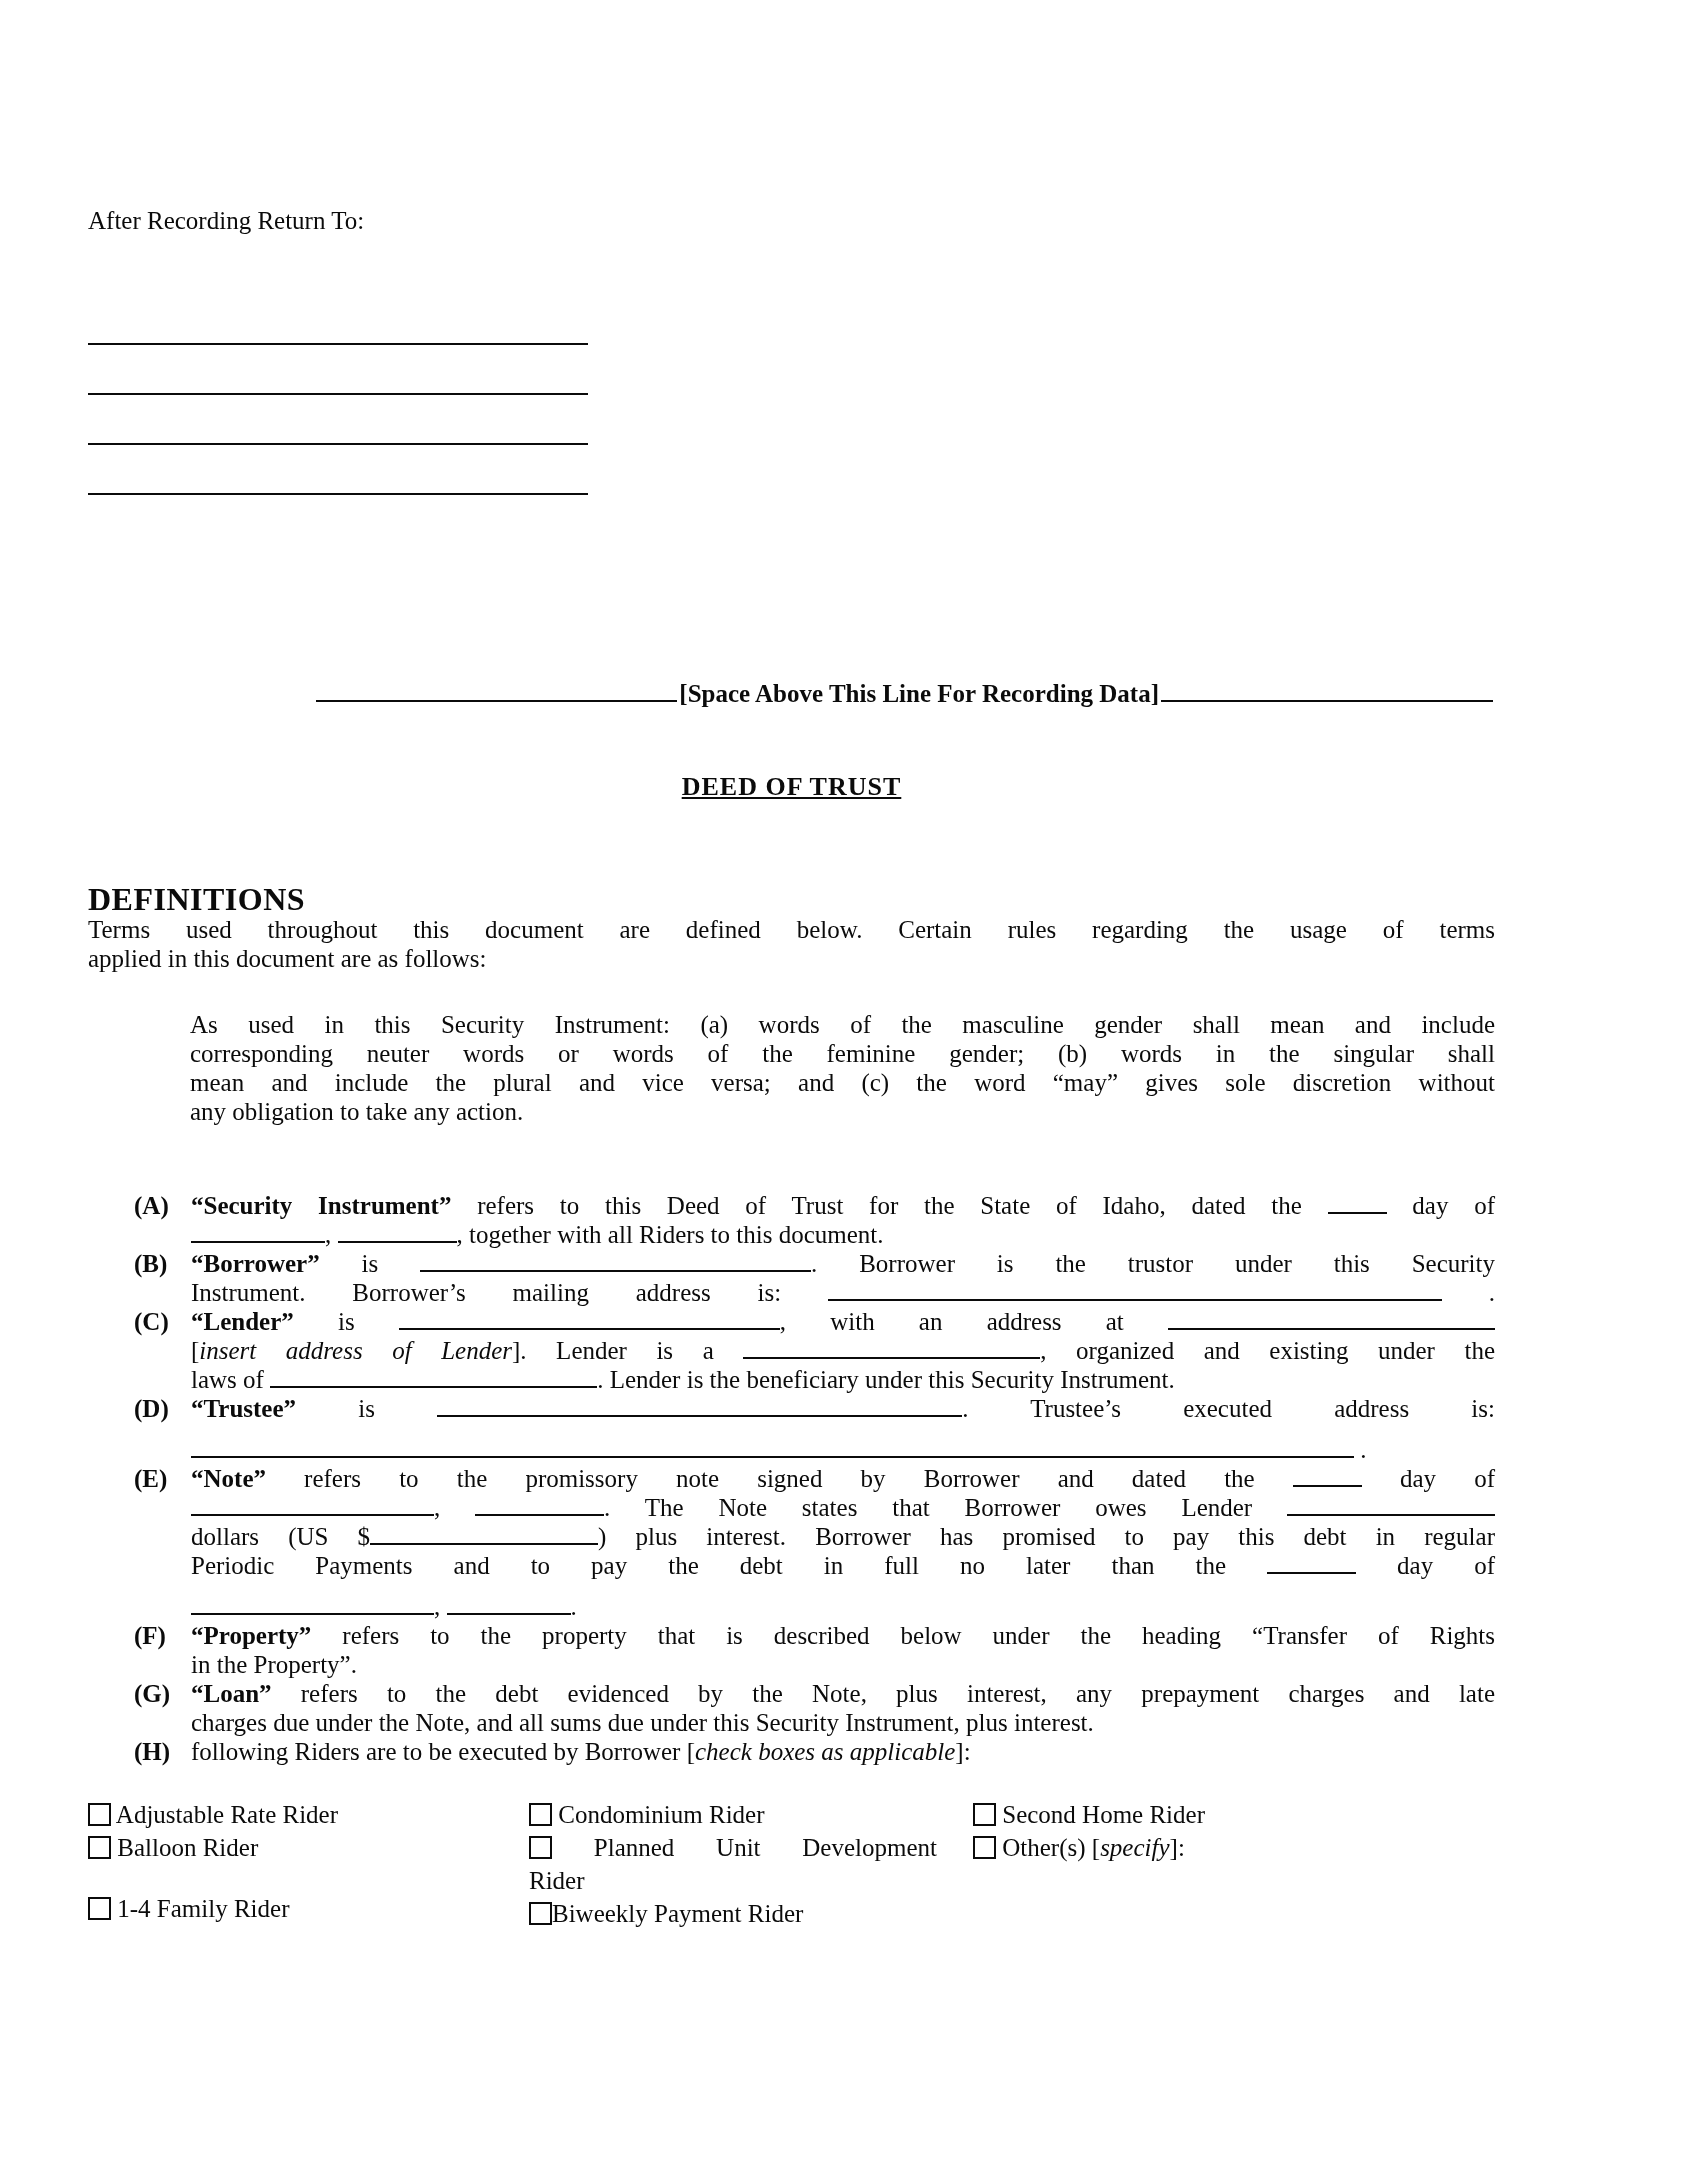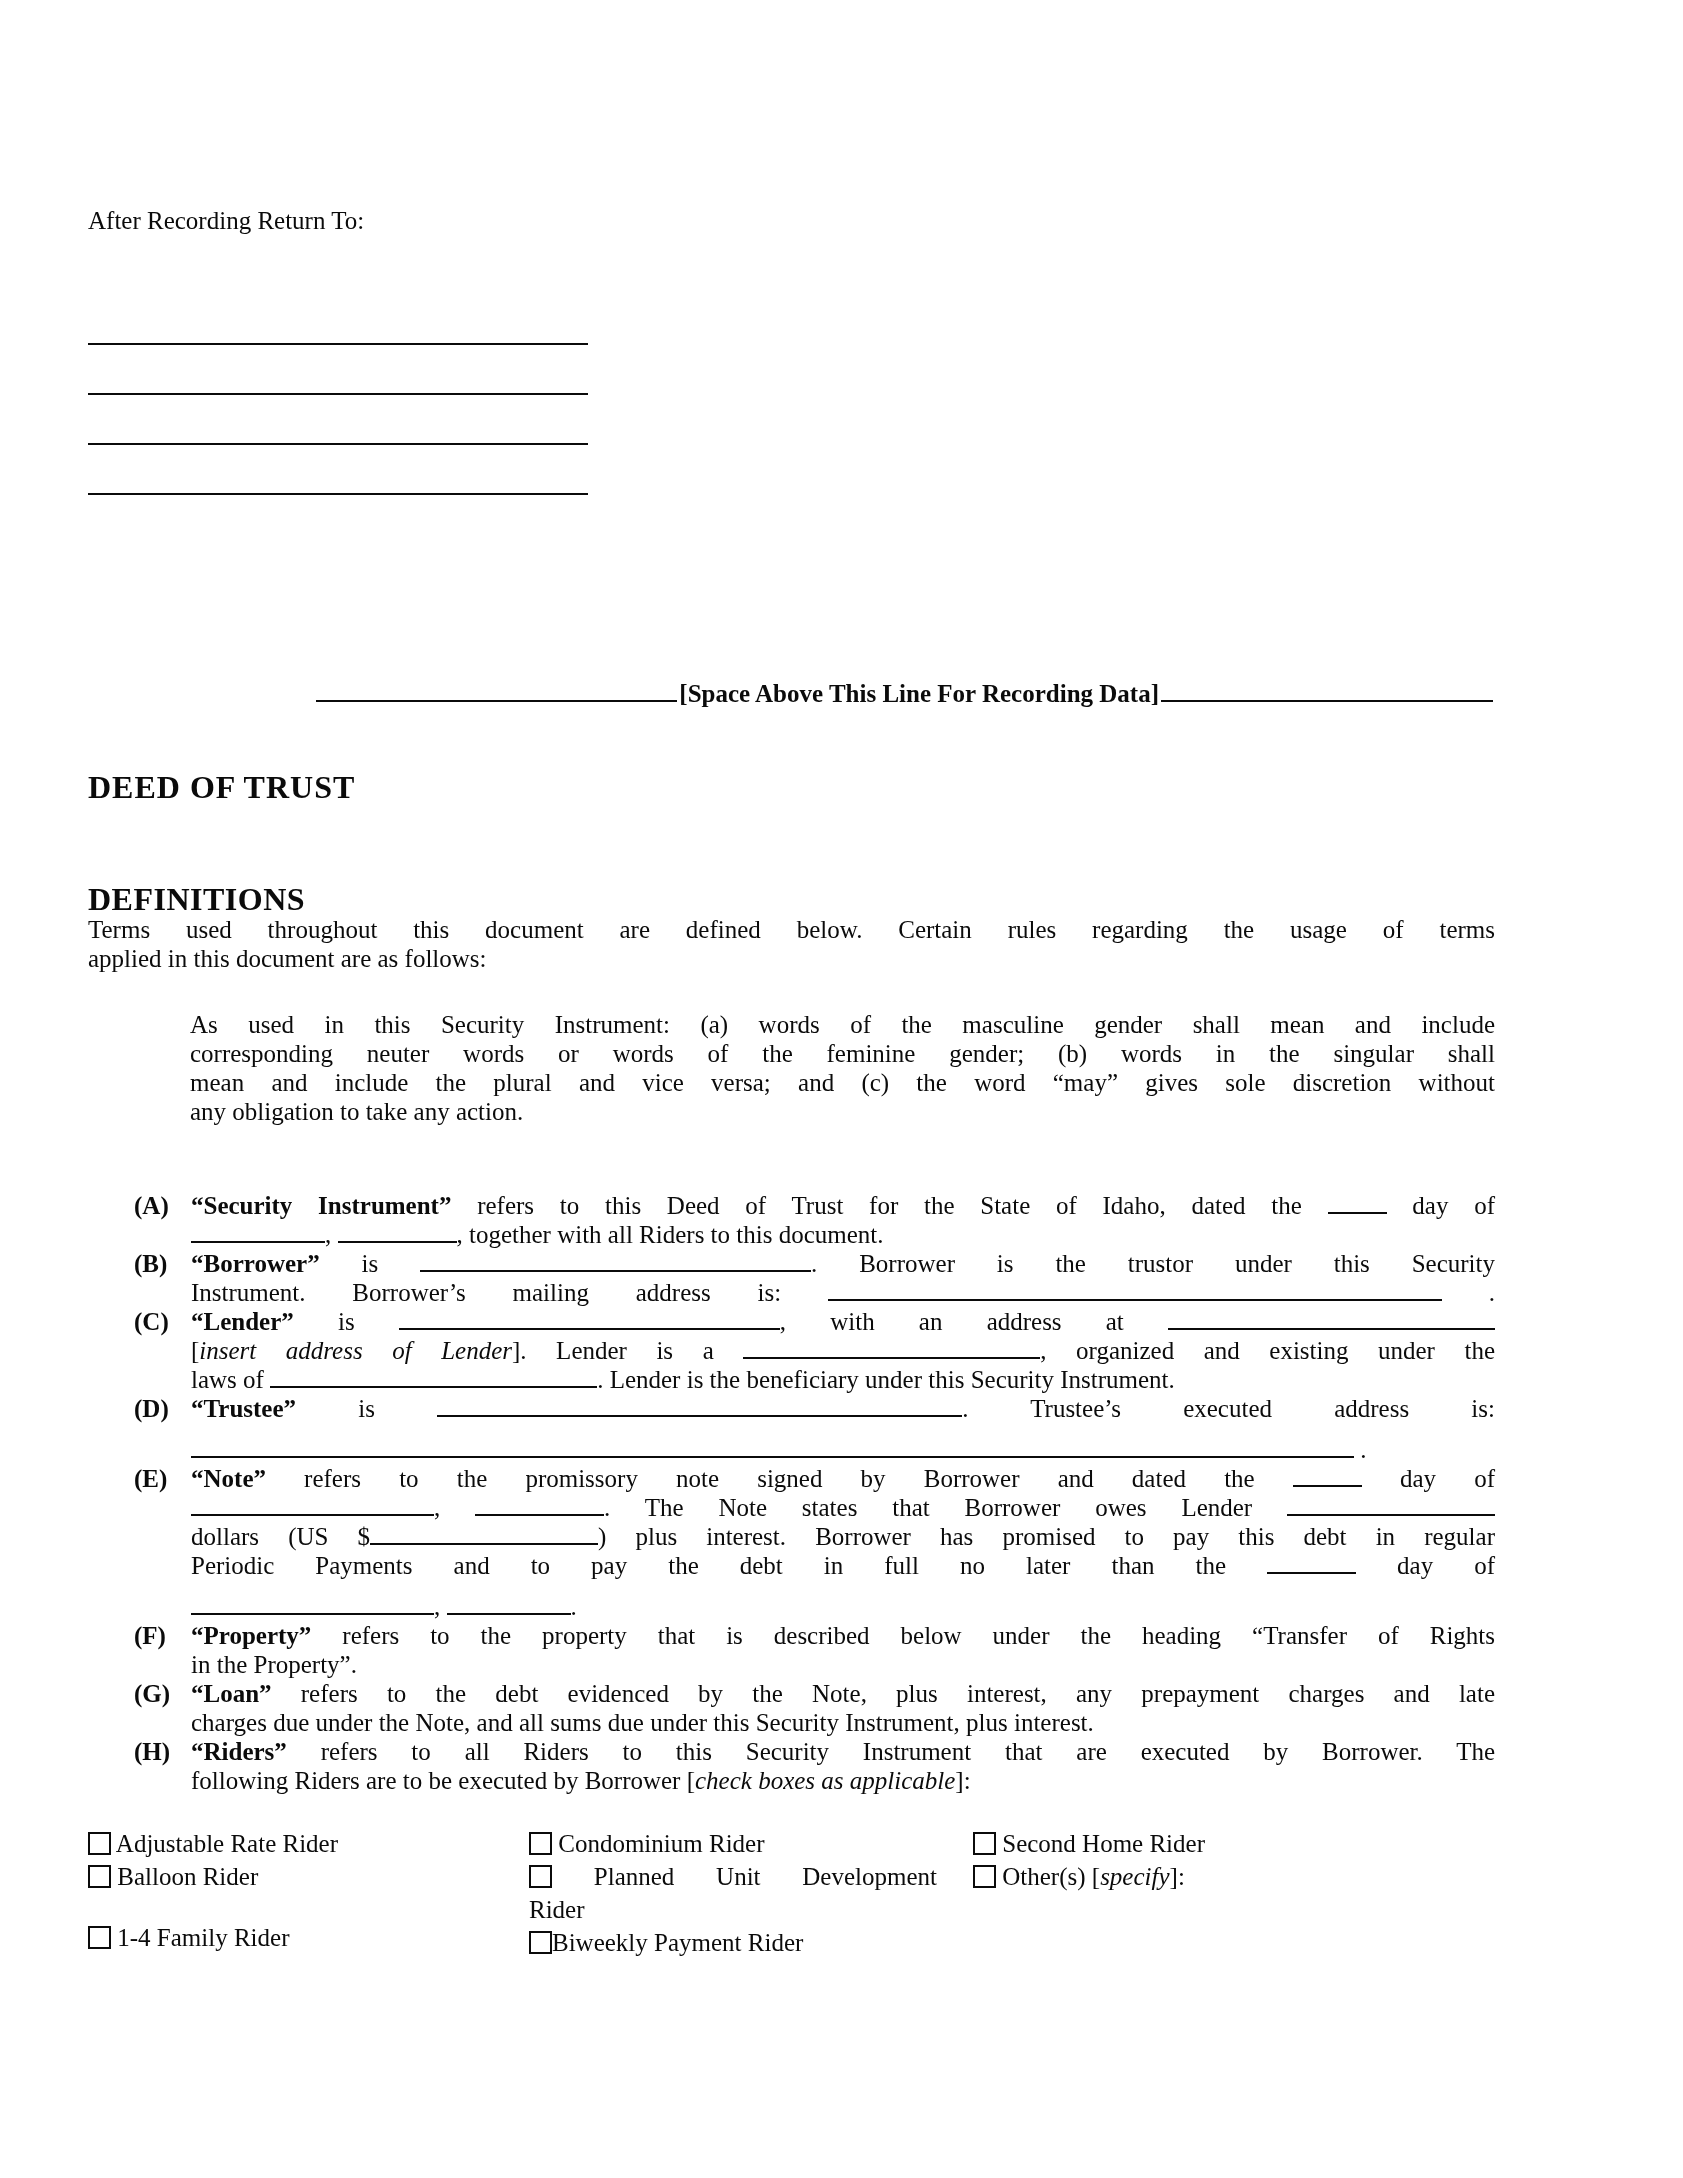--- a/index.html
+++ b/index.html
@@ -12,21 +12,21 @@
     box-sizing:border-box;
     padding:206px 188px 0 88px;
     overflow:hidden;
   }
   .return-label{line-height:30px;}
   .addr-lines{margin-top:59px;width:500px;}
   .addr-line{height:48px;border-bottom:2px solid #0b0b0b;}
   .recording-row{margin-top:184px;line-height:30px;text-align:right;white-space:nowrap;font-weight:bold;}
   .recording-row .blank{margin:0 2px;}
   .blank{display:inline-block;border-bottom:2px solid #0b0b0b;height:20px;}
-  .title{margin:61px 0 0 0;font-size:32px;line-height:34px;font-weight:bold;text-align:left;letter-spacing:1px;}
+  .title{margin:61px 0 0 0;font-size:26px;line-height:34px;font-weight:bold;text-align:center;letter-spacing:1px;text-decoration:underline;}
   .defs-heading{margin:79px 0 0 0;font-size:32px;line-height:32px;font-weight:bold;letter-spacing:0.5px;}
   .intro{}
   .gender{margin-top:37px;padding-left:102px;}
   .defs{margin-top:65px;}
   .def-item{position:relative;padding-left:103px;}
   .def-label{position:absolute;left:46px;top:0;font-weight:bold;line-height:29px;}
   .ln{line-height:29px;text-align:left;}
   .ln.just{text-align:justify;text-align-last:justify;}
   .ln.gap{margin-top:12px;}
   .riders{margin-top:32px;display:flex;justify-content:center;}
@@ -121,21 +121,20 @@
       <div class="def-item">
         <span class="def-label">(G)</span>
         <div>
           <div class="ln just"><b>“Loan”</b><span> refers to the debt evidenced by the Note, plus interest, any prepayment charges and late</span></div>
           <div class="ln"><span>charges due under the Note, and all sums due under this Security Instrument, plus interest.</span></div>
         </div>
       </div>
       <div class="def-item">
         <span class="def-label">(H)</span>
         <div>
-          <div class="ln just"><b>“Riders”</b><span> refers to all Riders to this Security Instrument that are executed by Borrower. The</span></div>
           <div class="ln"><span>following Riders are to be executed by Borrower [</span><i>check boxes as applicable</i><span>]:</span></div>
         </div>
       </div>
     </div>
 
   <div class="riders" id="riders">
       <div class="rcol1">
         <div class="rcell">
           <div class="ln"><span class="cb"></span><span> Adjustable Rate Rider</span></div>
         </div>

